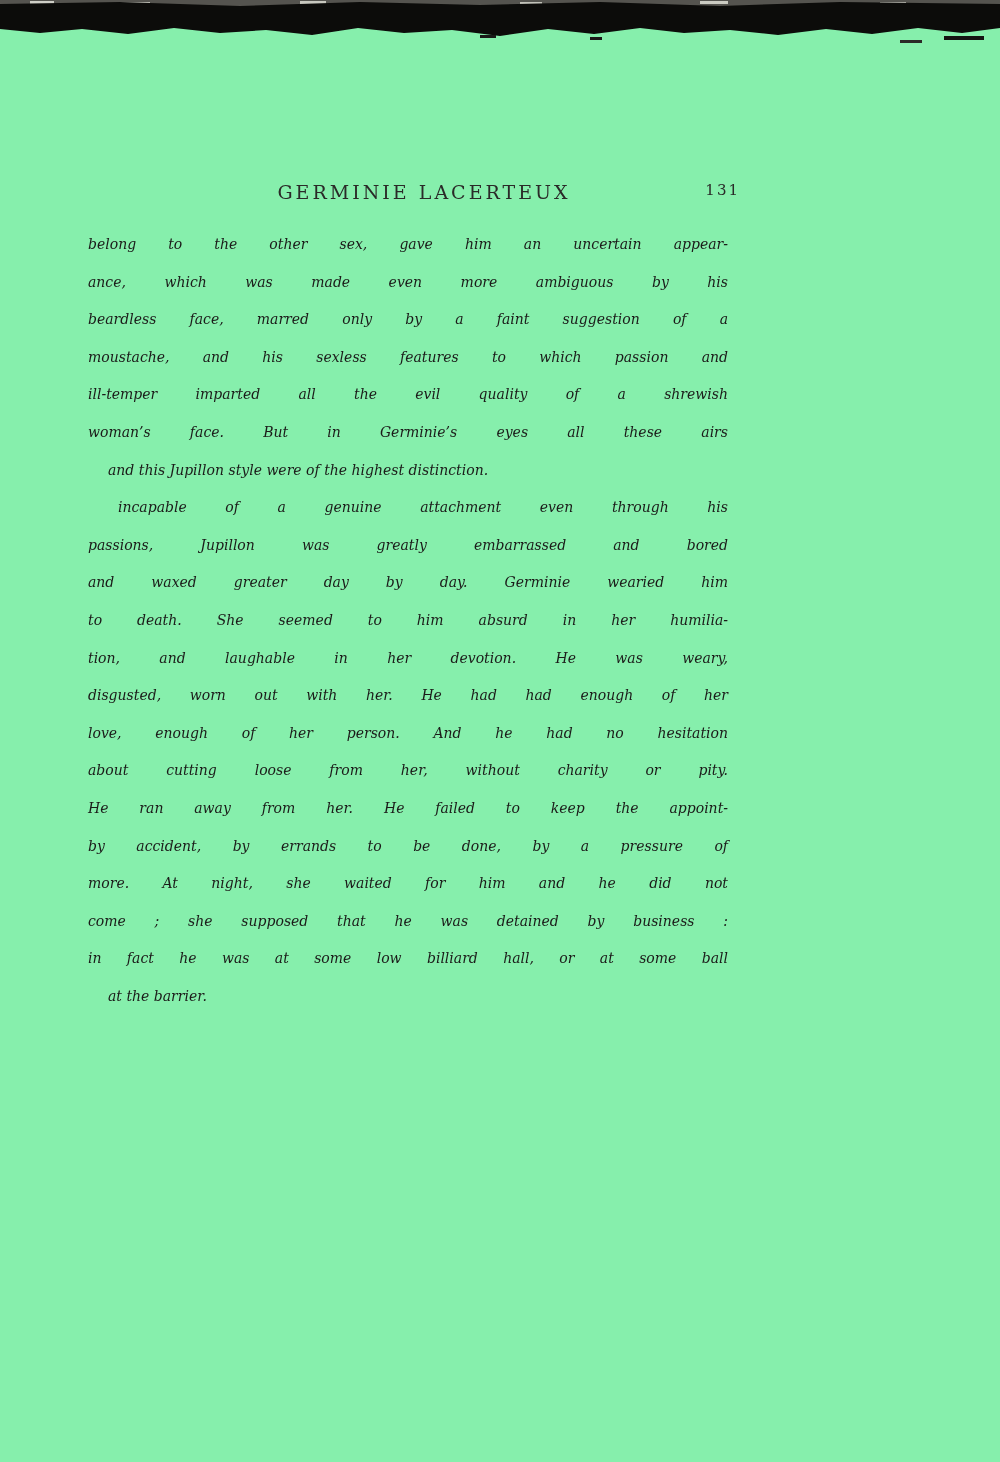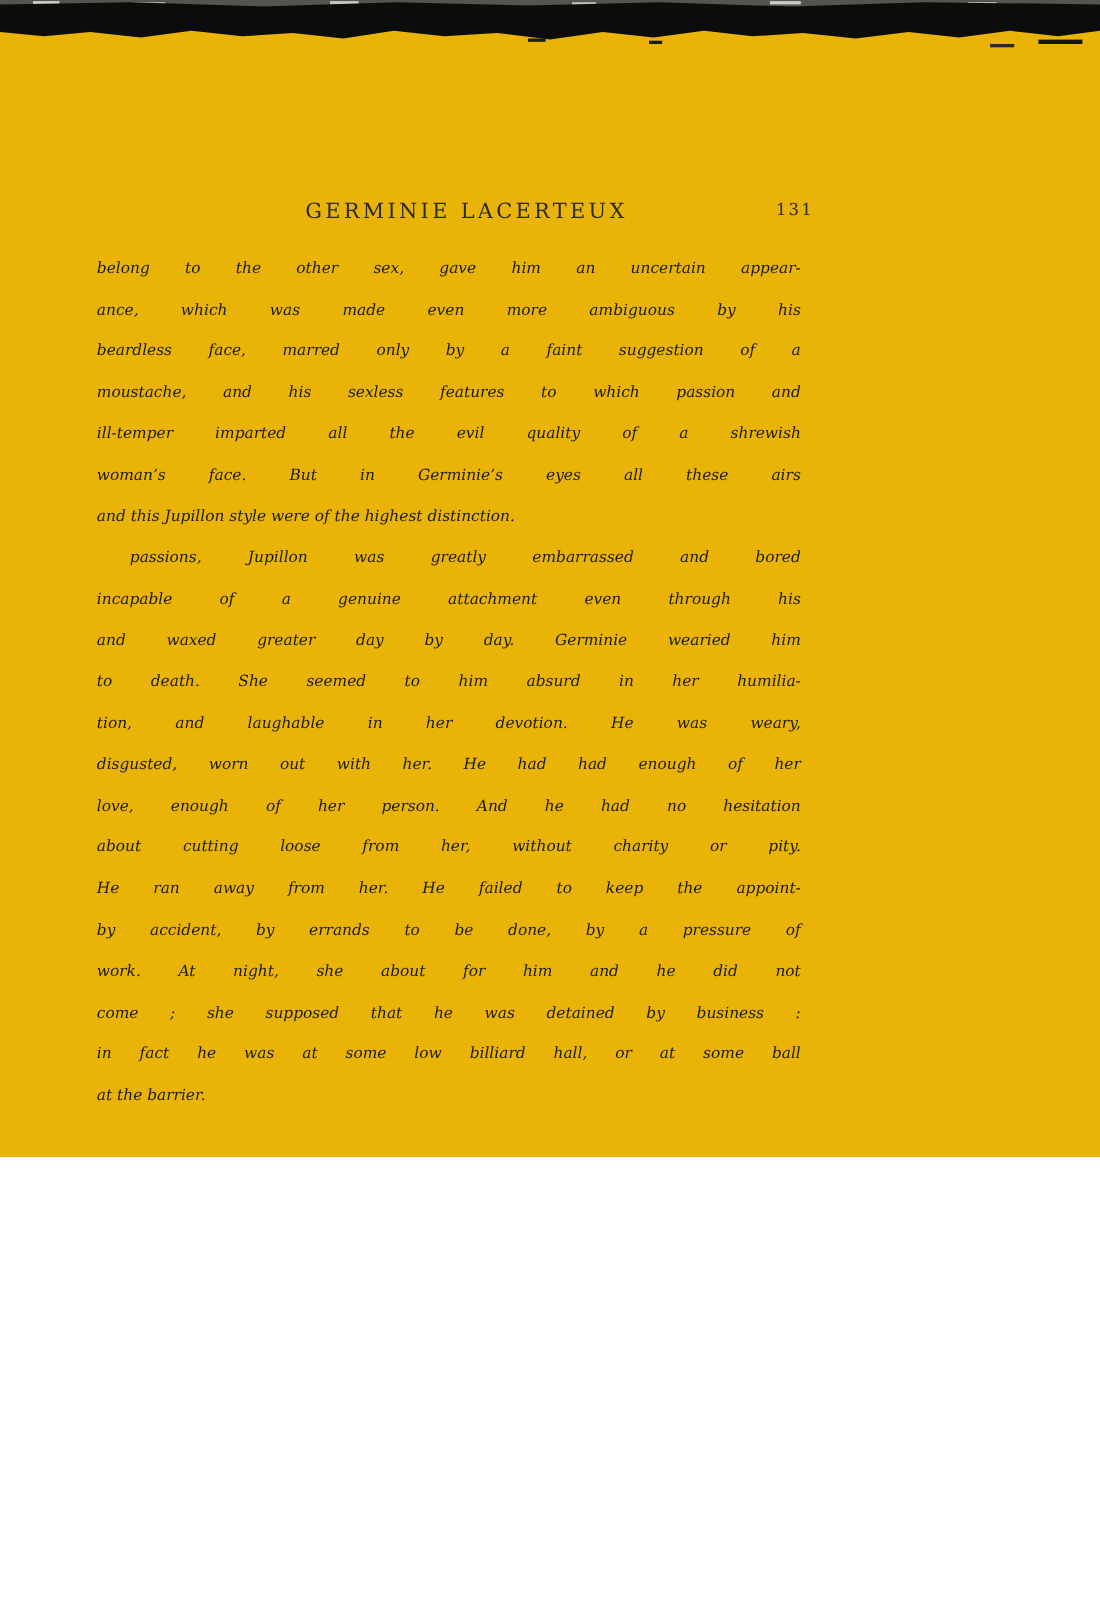--- a/index.html
+++ b/index.html
@@ -3,22 +3,22 @@
 <meta charset="utf-8">
 <style>
   html, body {
     margin: 0;
     padding: 0;
     background: #ffffff;
   }
   .page {
     position: relative;
     width: 1000px;
-    height: 1052px;
-    background: #eab308;
+    height: 1462px;
+    background: #86efac;
     overflow: hidden;
     font-family: "DejaVu Serif", serif;
     color: #1c1c1c;
   }
   .scan-band {
     position: absolute;
     top: 0;
     left: 0;
     width: 1000px;
     height: 50px;
@@ -63,20 +63,21 @@
     margin: 0;
     padding: 0;
   }
   .text-line {
     height: 37.6px;
     text-align: justify;
     text-align-last: justify;
   }
   .text-line.last {
     text-align-last: left;
+    margin-left: 20px;
   }
   .paragraph.indent .text-line:first-child {
     text-indent: 30px;
   }
 </style>
 </head>
 <body>
 
 <div class="page">
 
@@ -107,30 +108,30 @@
       <div class="paragraph">
         <div class="text-line">belong to the other sex, gave him an uncertain appear-</div>
         <div class="text-line">ance, which was made even more ambiguous by his</div>
         <div class="text-line">beardless face, marred only by a faint suggestion of a</div>
         <div class="text-line">moustache, and his sexless features to which passion and</div>
         <div class="text-line">ill-temper imparted all the evil quality of a shrewish</div>
         <div class="text-line">woman’s face.  But in Germinie’s eyes all these airs</div>
         <div class="text-line last">and this Jupillon style were of the highest distinction.</div>
       </div>
       <div class="paragraph indent">
+        <div class="text-line">incapable of a genuine attachment even through his</div>
         <div class="text-line">passions, Jupillon was greatly embarrassed and bored</div>
-        <div class="text-line">incapable of a genuine attachment even through his</div>
         <div class="text-line">and waxed greater day by day.   Germinie wearied him</div>
         <div class="text-line">to death.   She seemed to him absurd in her humilia-</div>
         <div class="text-line">tion, and laughable in her devotion.   He was weary,</div>
         <div class="text-line">disgusted, worn out with her.   He had had enough of her</div>
         <div class="text-line">love, enough of her person.   And he had no hesitation</div>
         <div class="text-line">about cutting loose from her, without charity or pity.</div>
         <div class="text-line">He ran away from her.   He failed to keep the appoint-</div>
         <div class="text-line">by accident, by errands to be done, by a  pressure of</div>
-        <div class="text-line">work.   At night, she about for him and he did not</div>
+        <div class="text-line">more.   At night, she waited for him and he did not</div>
         <div class="text-line">come ; she supposed that he was detained by business :</div>
         <div class="text-line">in fact he was at some low billiard hall, or at some ball</div>
         <div class="text-line last">at the barrier.</div>
       </div>
     </div>
 
 </div>
 
 </body></html>

